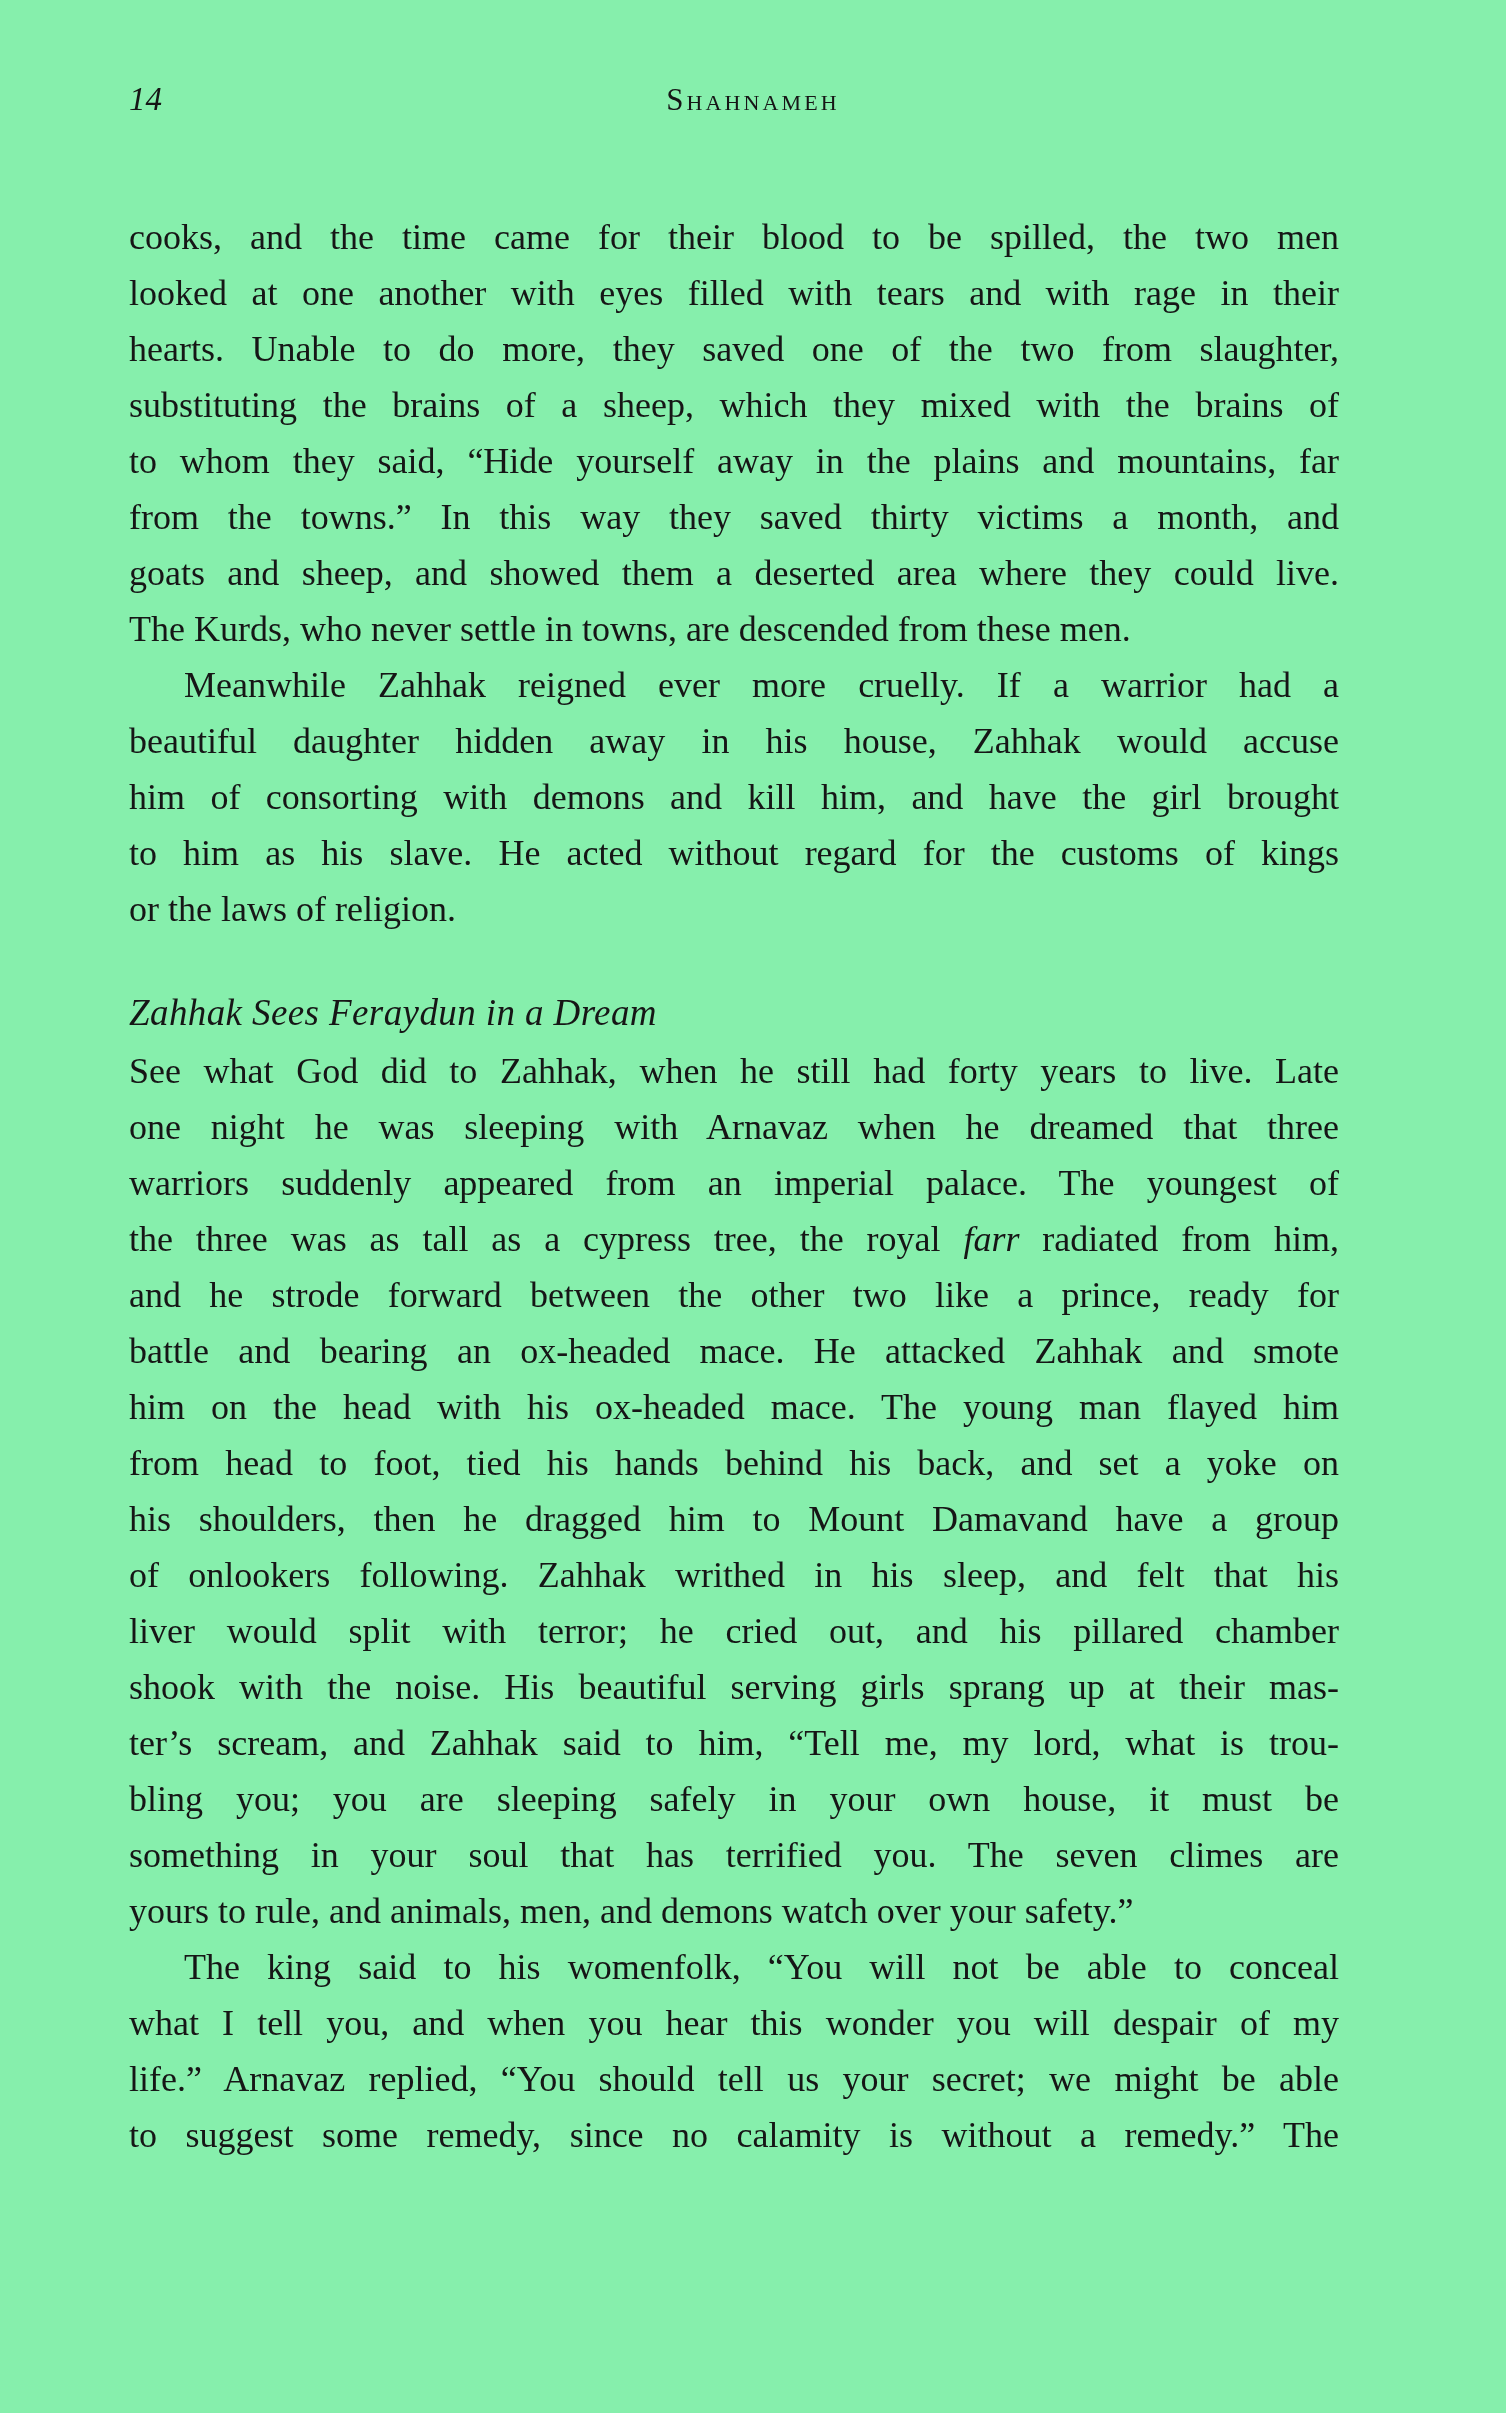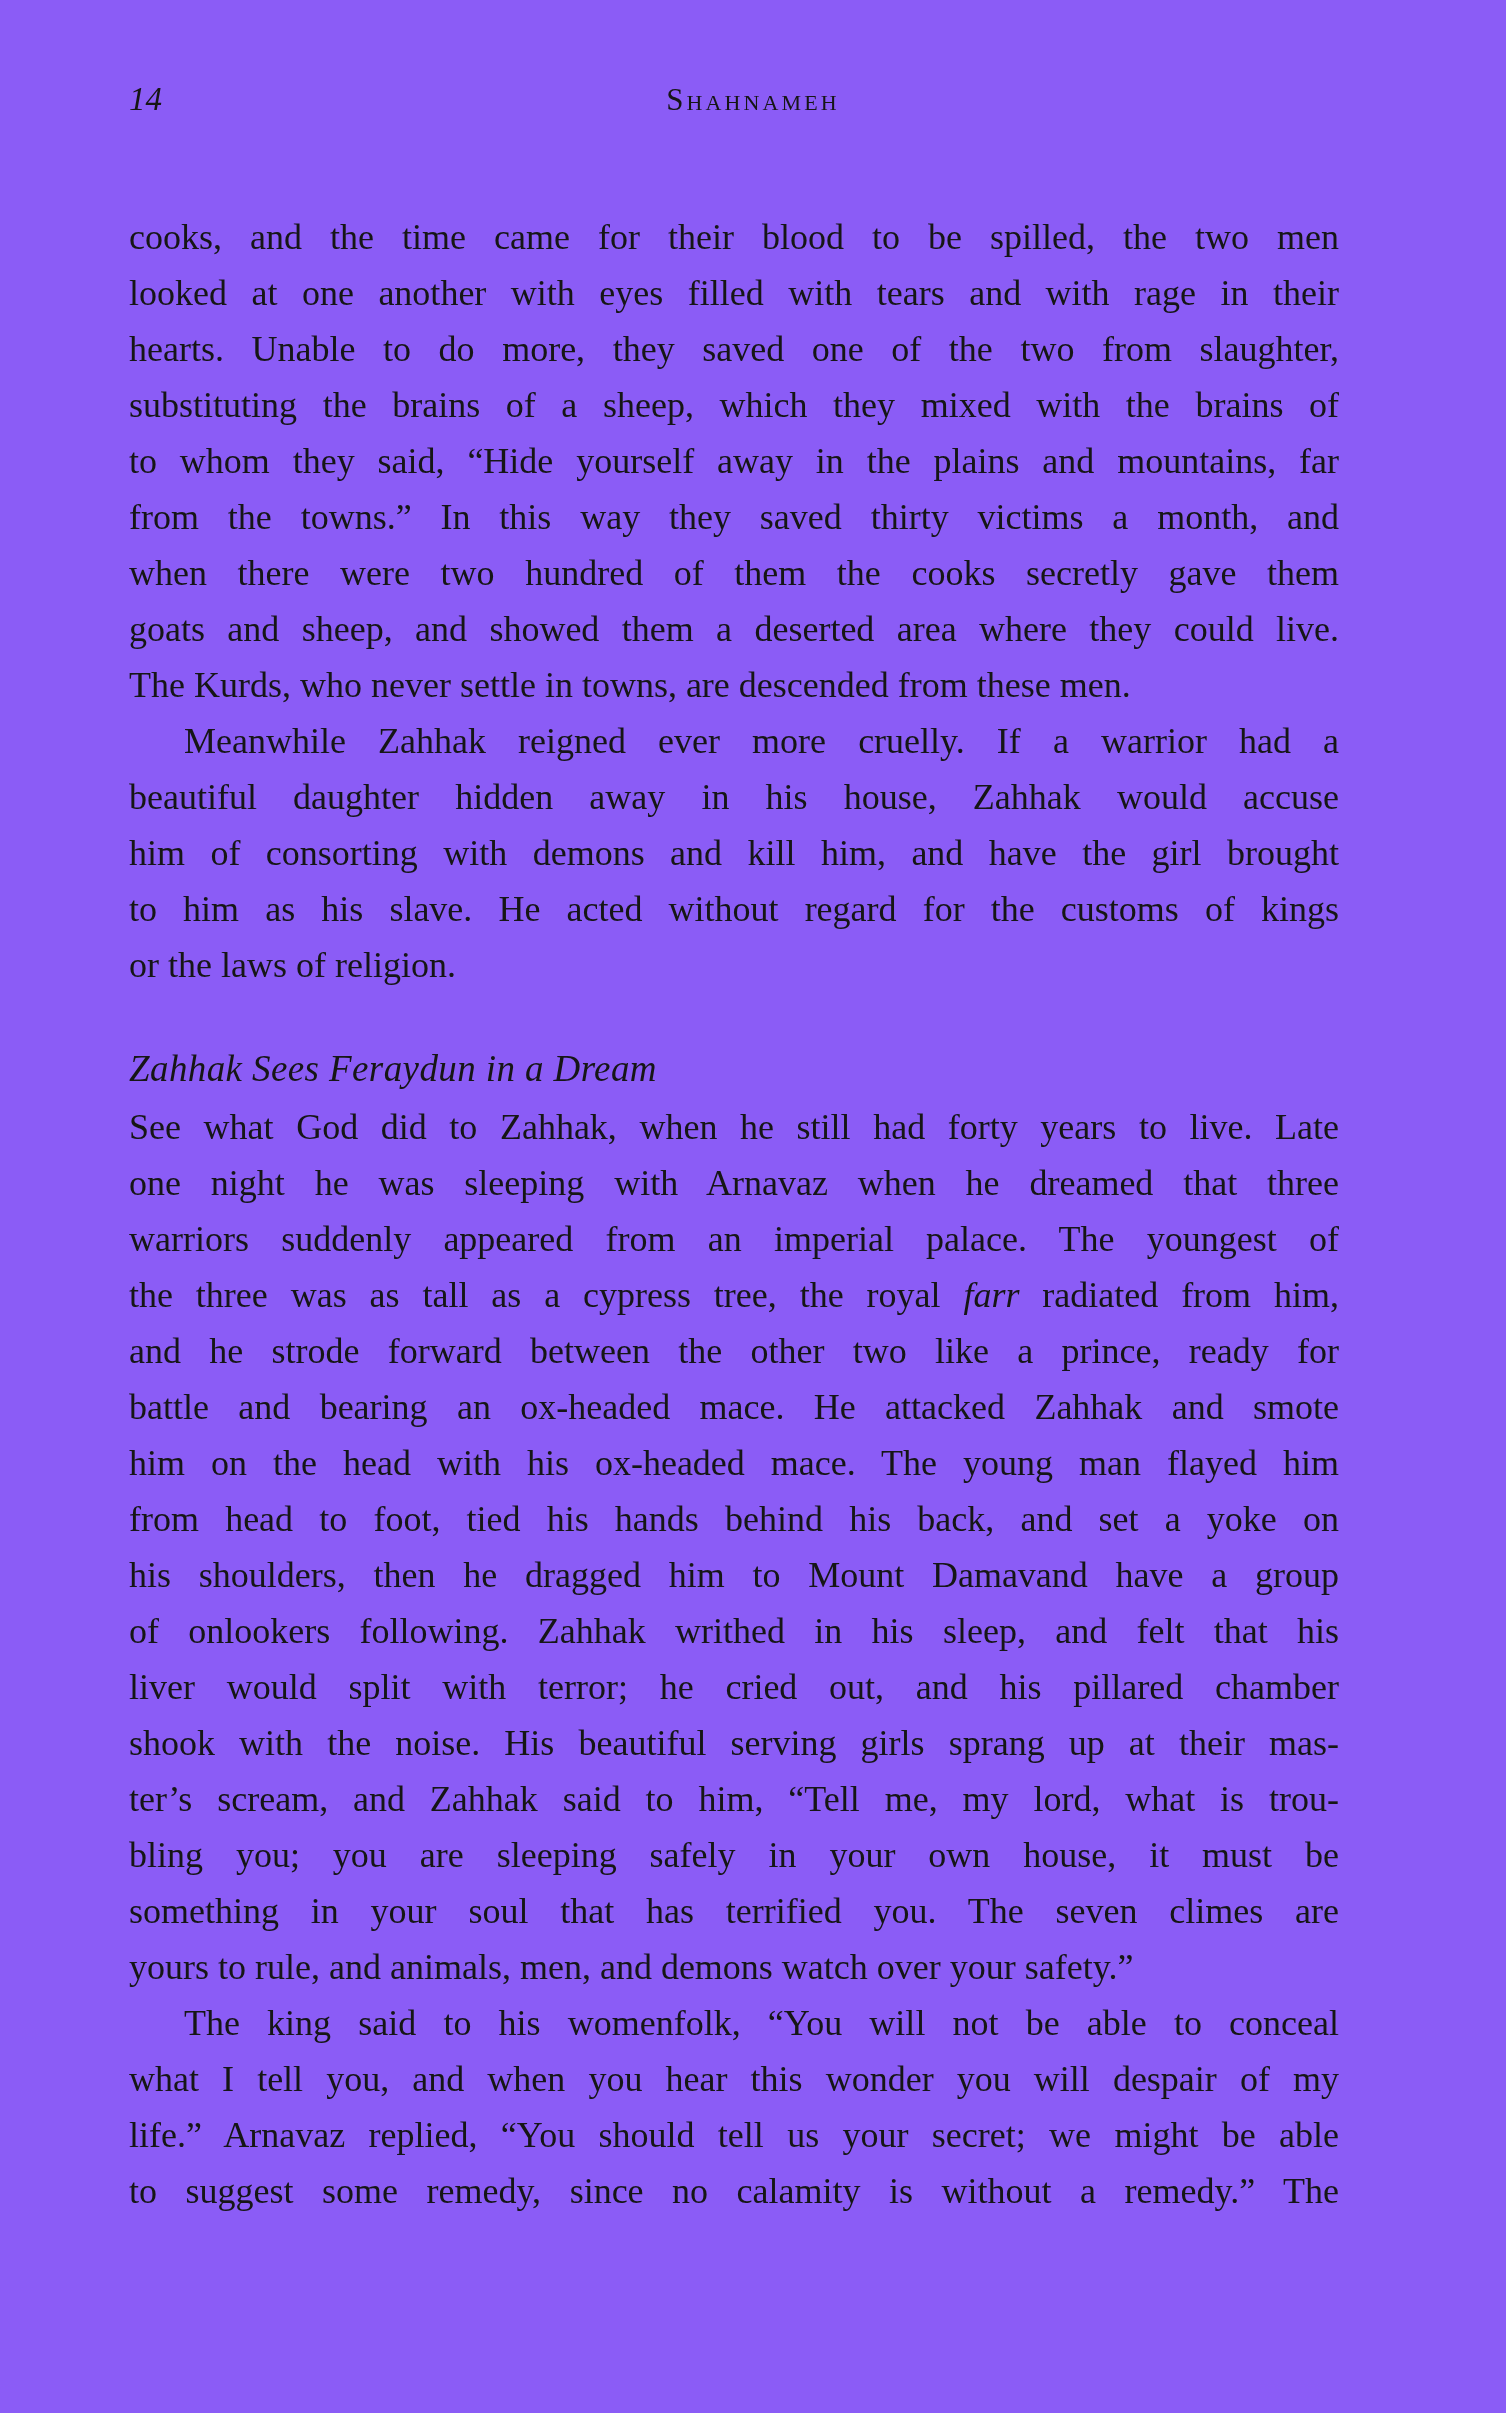--- a/index.html
+++ b/index.html
@@ -4,21 +4,21 @@
 <style>
   html, body {
     margin: 0;
     padding: 0;
     background: #e8e8e6;
   }
   .page {
     position: relative;
     width: 1506px;
     height: 2413px;
-    background: #8b5cf6;
+    background: #86efac;
     color: #161616;
     font-family: "Liberation Serif", "DejaVu Serif", serif;
     overflow: hidden;
     margin: 0 auto;
   }
   .running-header {
     position: absolute;
     top: 76px;
     left: 129px;
     right: 129px;
@@ -81,21 +81,20 @@
     <span class="running-head">Shahnameh</span>
   </header>
   <main class="text-block">
       <div class="para">
         <div class="line">cooks, and the time came for their blood to be spilled, the two men</div>
         <div class="line">looked at one another with eyes filled with tears and with rage in their</div>
         <div class="line">hearts. Unable to do more, they saved one of the two from slaughter,</div>
         <div class="line">substituting the brains of a sheep, which they mixed with the brains of</div>
         <div class="line">to whom they said, “Hide yourself away in the plains and mountains, far</div>
         <div class="line">from the towns.” In this way they saved thirty victims a month, and</div>
-        <div class="line">when there were two hundred of them the cooks secretly gave them</div>
         <div class="line">goats and sheep, and showed them a deserted area where they could live.</div>
         <div class="line last">The Kurds, who never settle in towns, are descended from these men.</div>
       </div>
       <div class="para indent">
         <div class="line">Meanwhile Zahhak reigned ever more cruelly. If a warrior had a</div>
         <div class="line">beautiful daughter hidden away in his house, Zahhak would accuse</div>
         <div class="line">him of consorting with demons and kill him, and have the girl brought</div>
         <div class="line">to him as his slave. He acted without regard for the customs of kings</div>
         <div class="line last">or the laws of religion.</div>
       </div>

